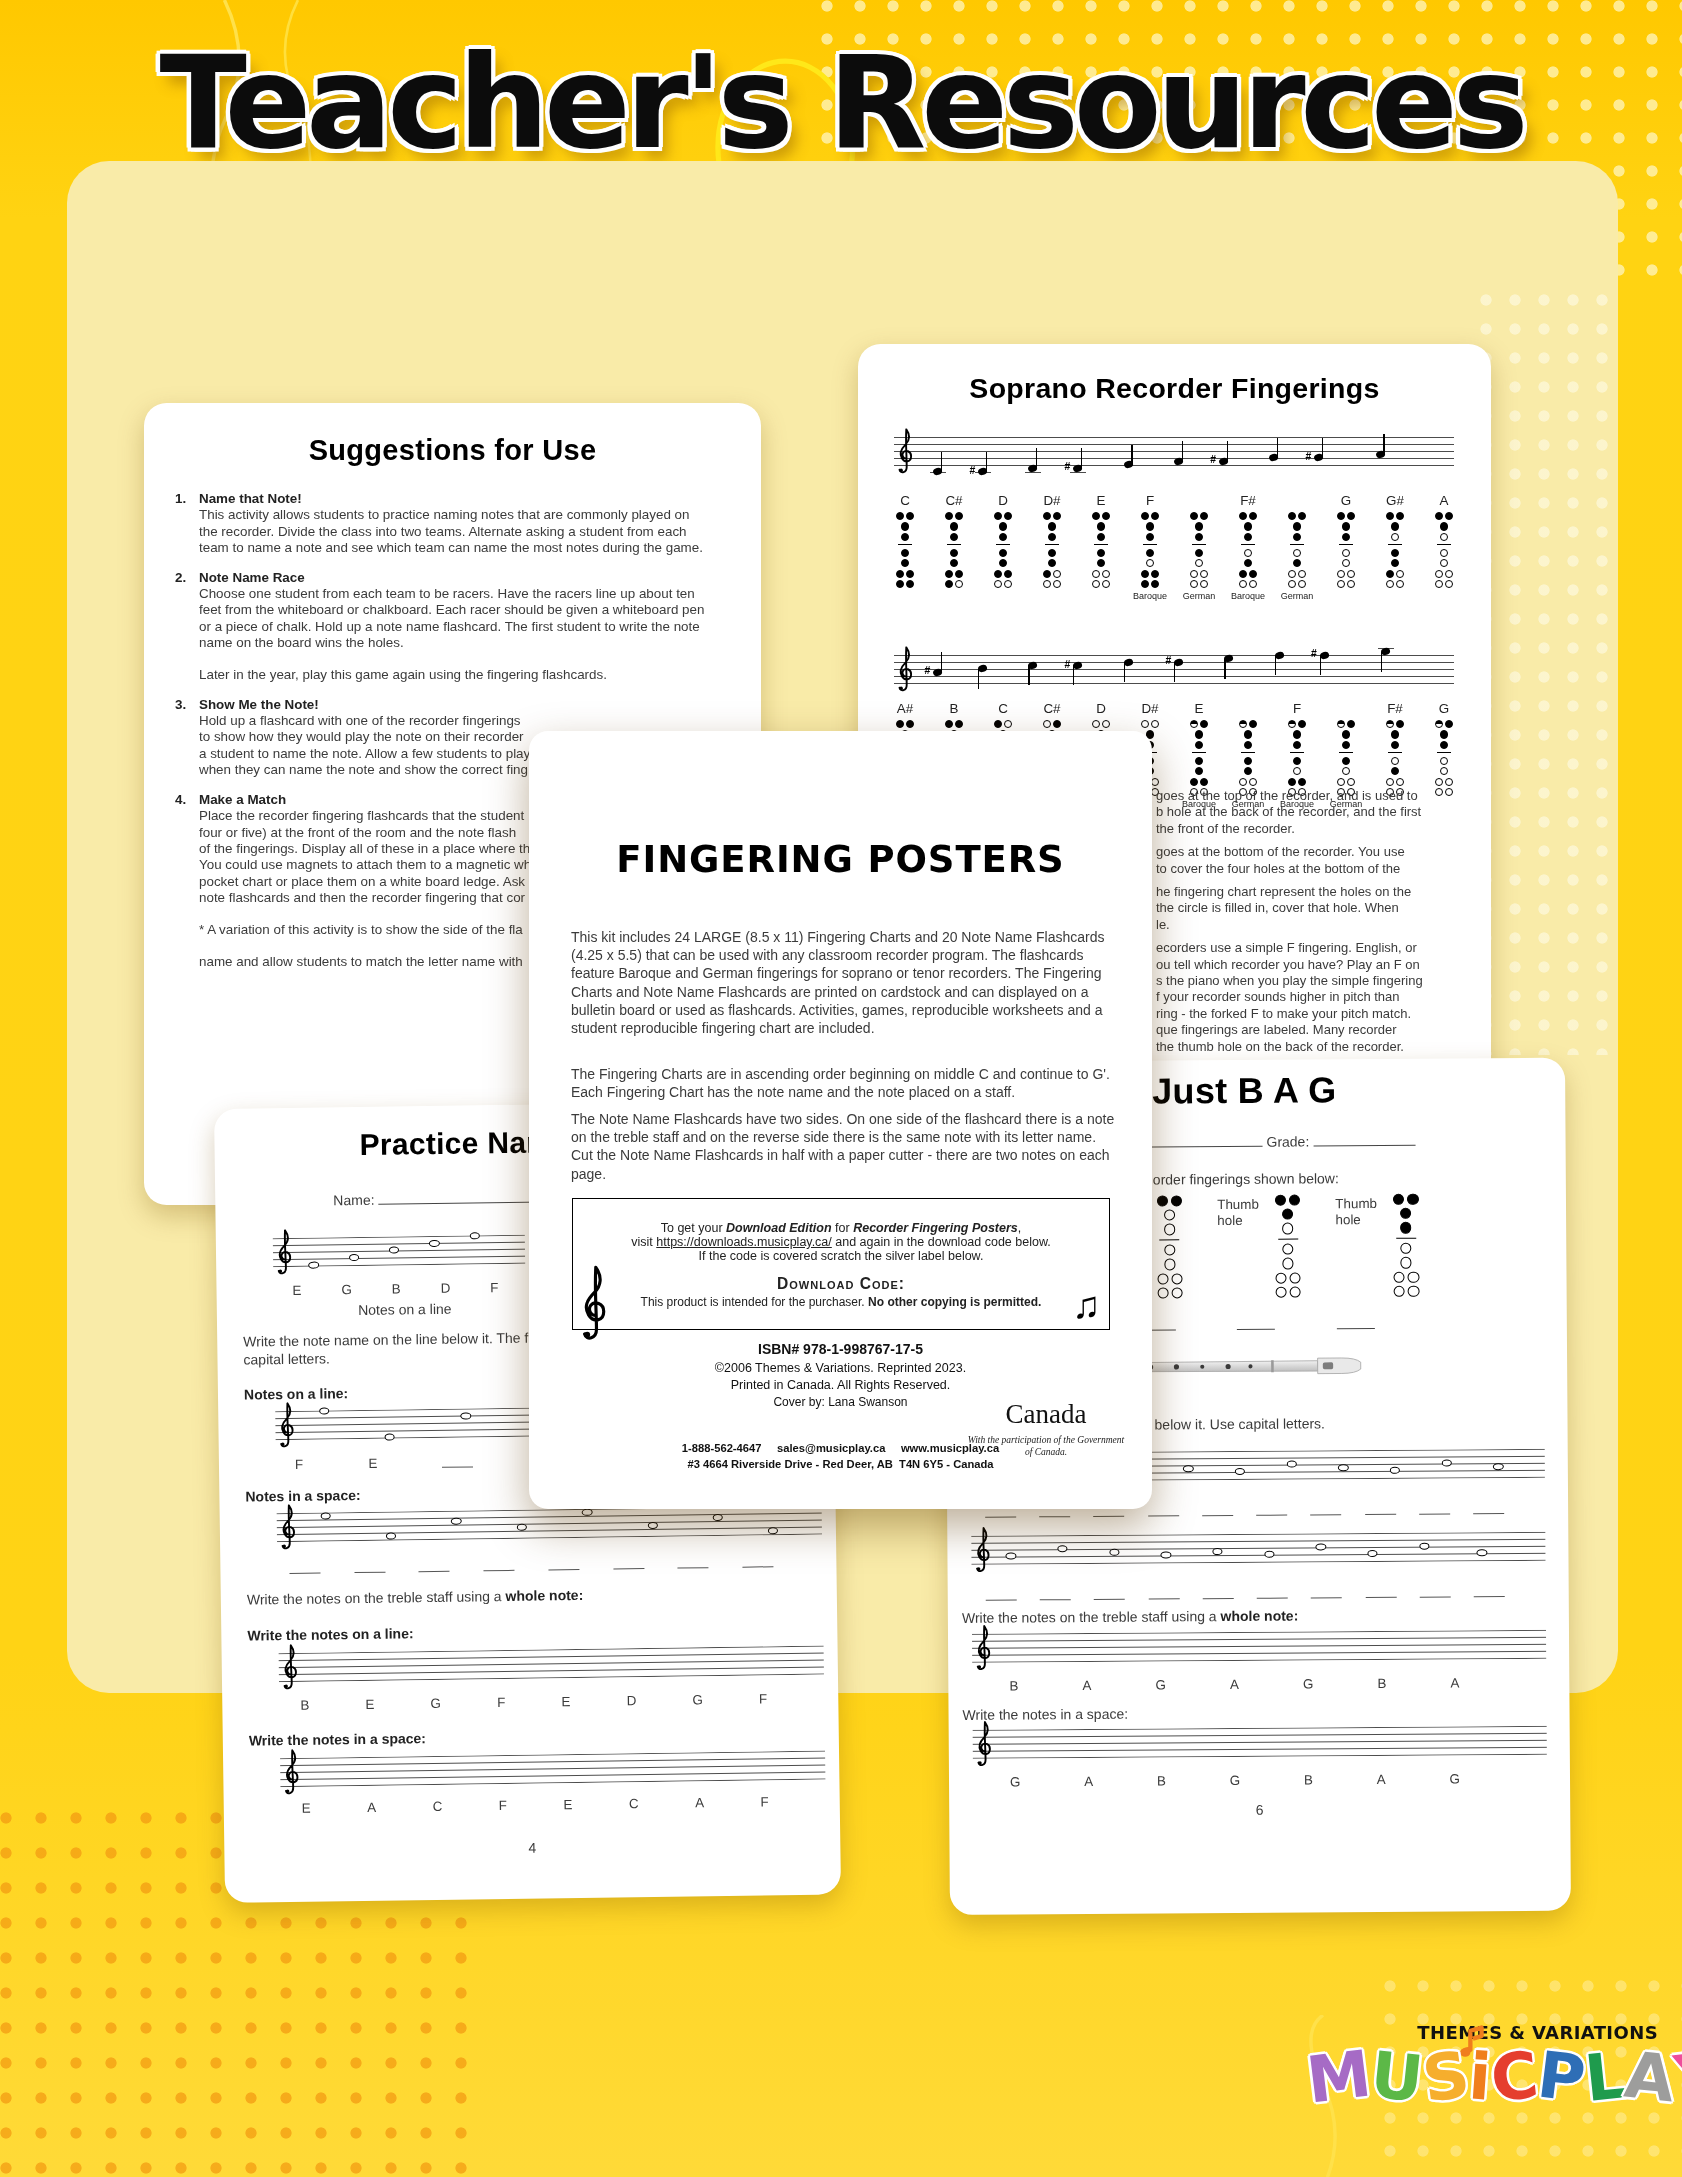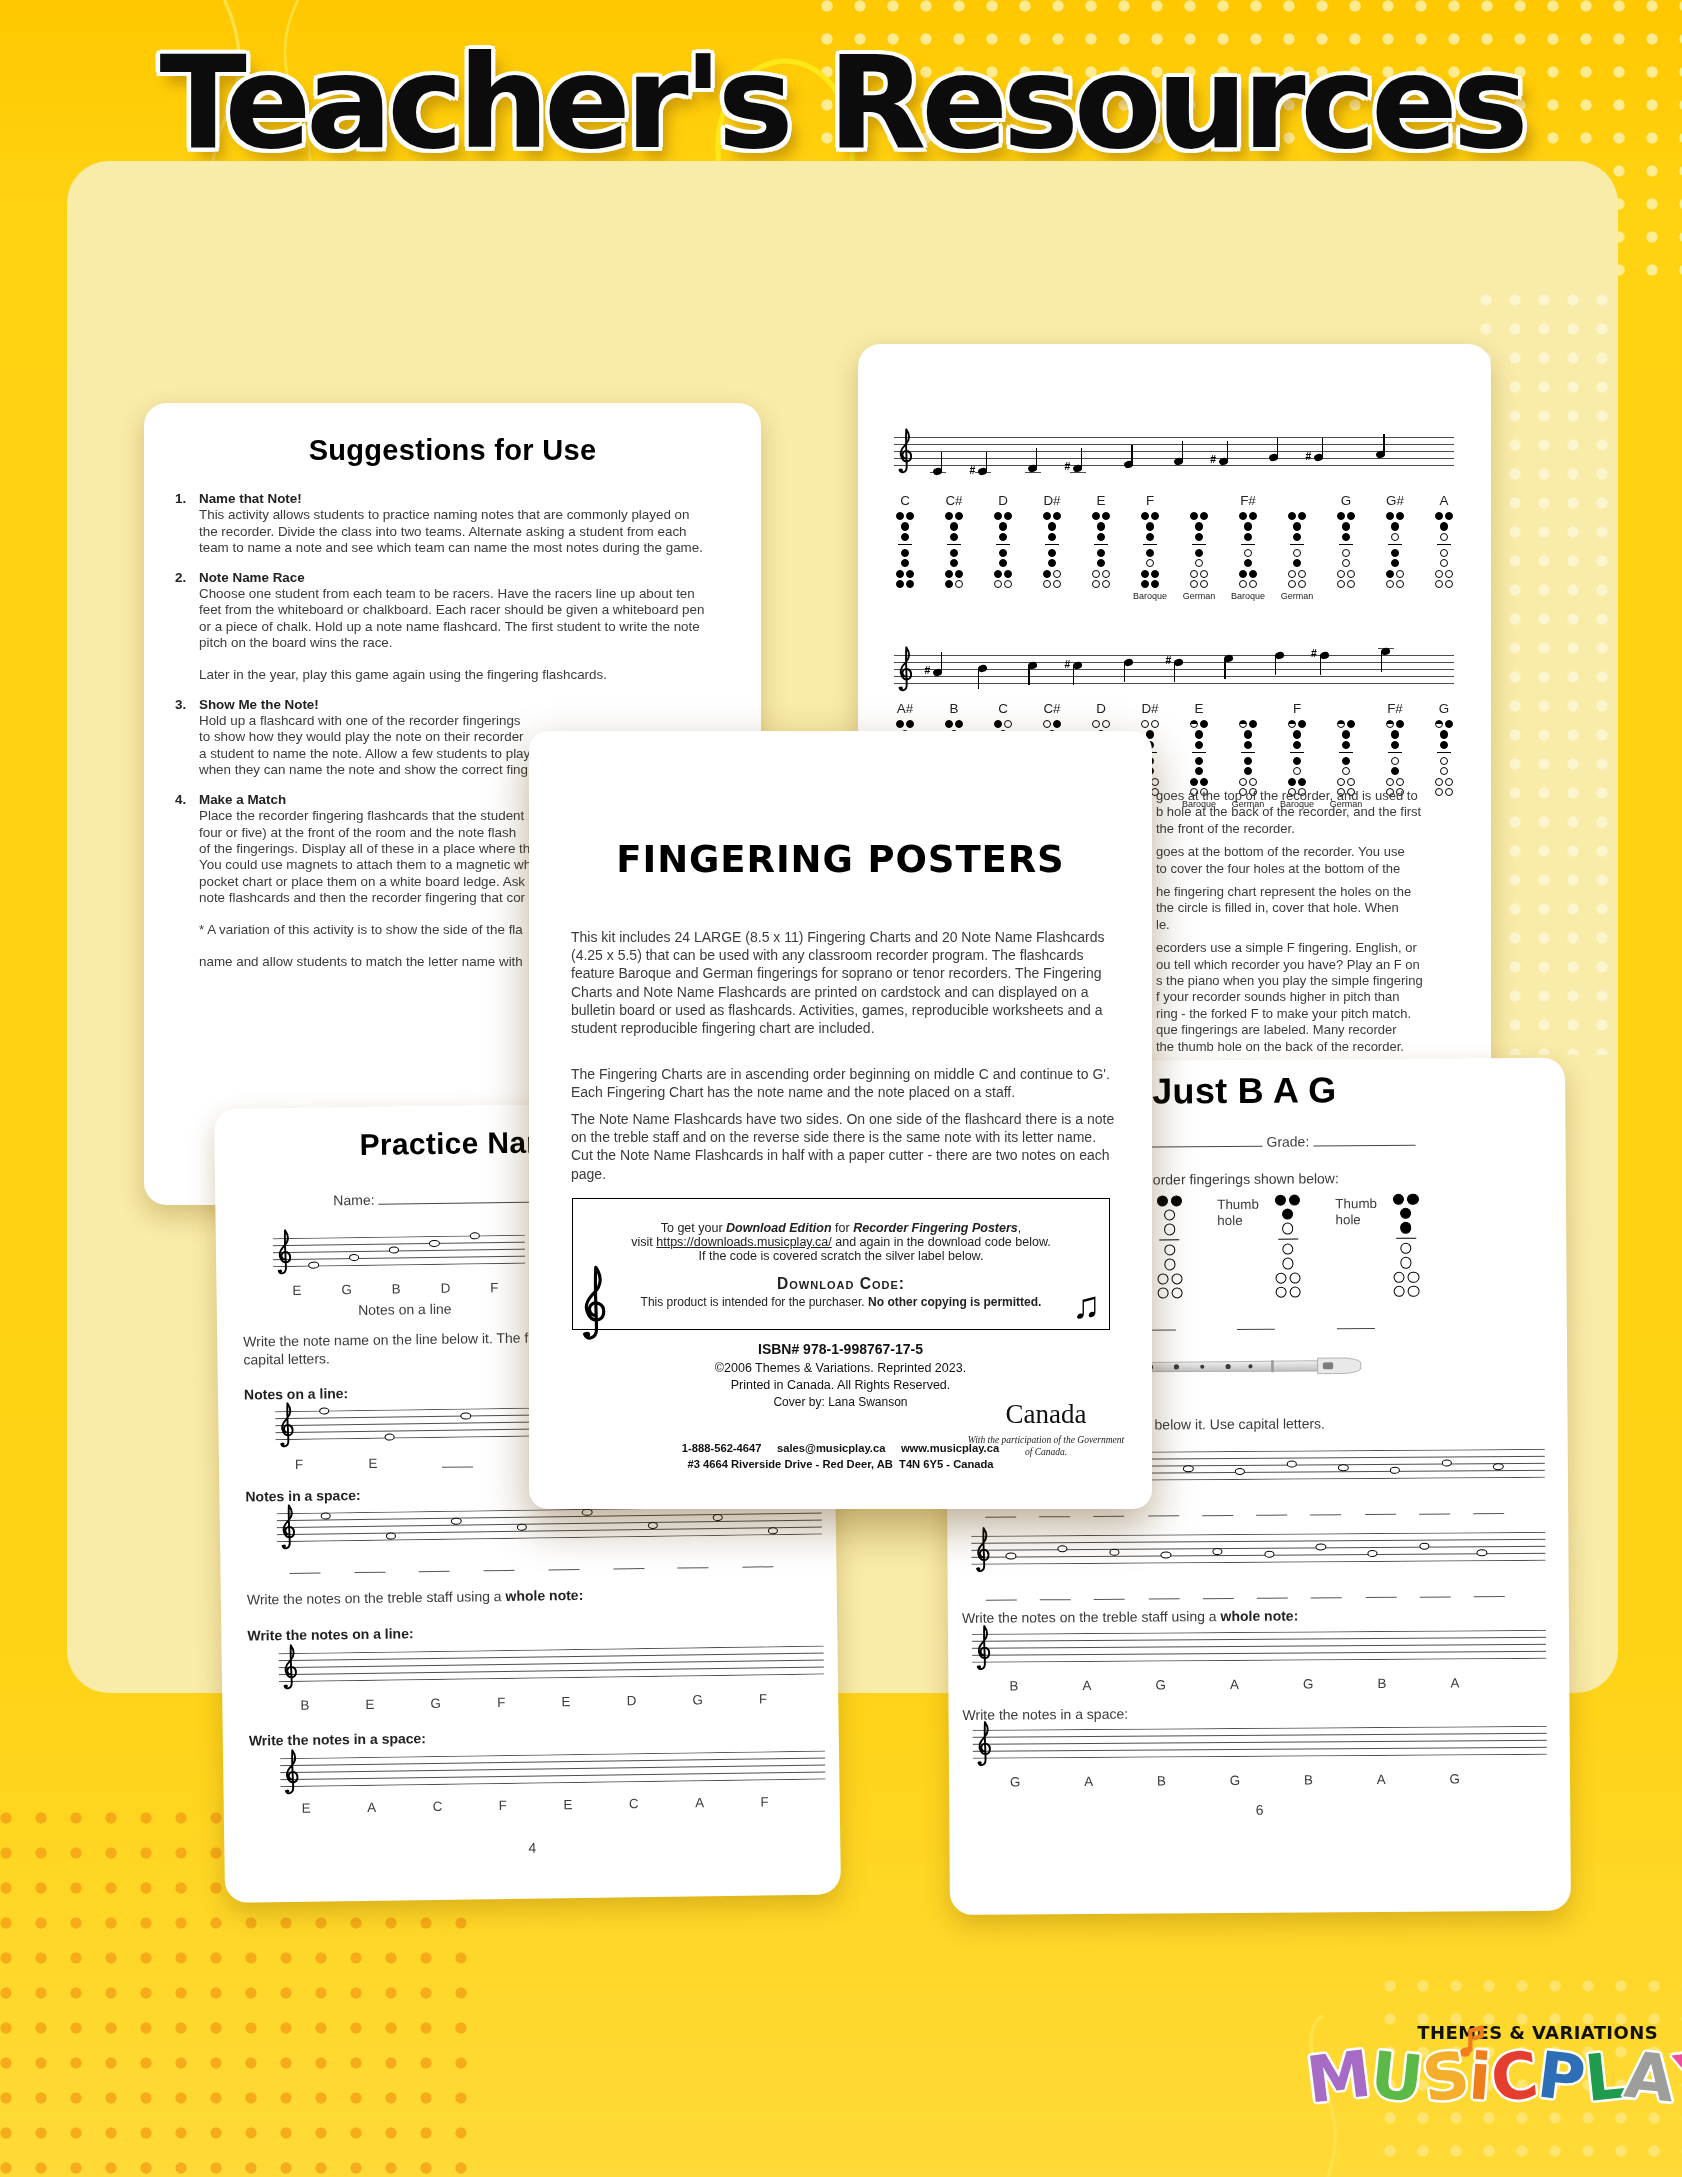--- a/index.html
+++ b/index.html
@@ -145,21 +145,21 @@
           <div class="sline">team to name a note and see which team can name the most notes during the game.</div>
         </div>
       </div>
       <div class="sitem">
         <div class="snum">2.</div>
         <div class="sbody">
           <div class="shead">Note Name Race</div>
           <div class="sline">Choose one student from each team to be racers. Have the racers line up about ten</div>
           <div class="sline">feet from the whiteboard or chalkboard. Each racer should be given a whiteboard pen</div>
           <div class="sline">or a piece of chalk. Hold up a note name flashcard. The first student to write the note</div>
-          <div class="sline">pitch on the board wins the race.</div>
+          <div class="sline">name on the board wins the holes.</div>
           <div class="sline sextra">Later in the year, play this game again using the fingering flashcards.</div>
         </div>
       </div>
       <div class="sitem">
         <div class="snum">3.</div>
         <div class="sbody">
           <div class="shead">Show Me the Note!</div>
           <div class="sline">Hold up a flashcard with one of the recorder fingerings</div>
           <div class="sline">to show how they would play the note on their recorder</div>
           <div class="sline">a student to name the note. Allow a few students to play</div>
@@ -177,20 +177,21 @@
           <div class="sline">pocket chart or place them on a white board ledge. Ask</div>
           <div class="sline">note flashcards and then the recorder fingering that cor</div>
           <div class="sline sextra">* A variation of this activity is to show the side of the fla</div>
           <div class="sline sextra">name and allow students to match the letter name with</div>
         </div>
       </div>
     </div>
 </div>
 
 <div class="page" id="pg-soprano">
+  <h2 class="ph">Soprano Recorder Fingerings</h2>
   <div class="staff" id="sp-staff1" style="left:36px;top:93px;width:560px">
       <svg class="clef" viewBox="0 0 22 60">
         <use href="#clefpath"></use>
       </svg>
       <div class="note" style="left: 7%; top: 0px;">
         <div class="ledger" style="left: -3px; top: 35px;"></div>
         <div class="nh q" style="top: 31px; left: 0px;"></div>
         <div class="stem" style="left: 7.8px; top: 14.7px;"></div>
       </div>
       <div class="note" style="left: 15%; top: 0px;">

